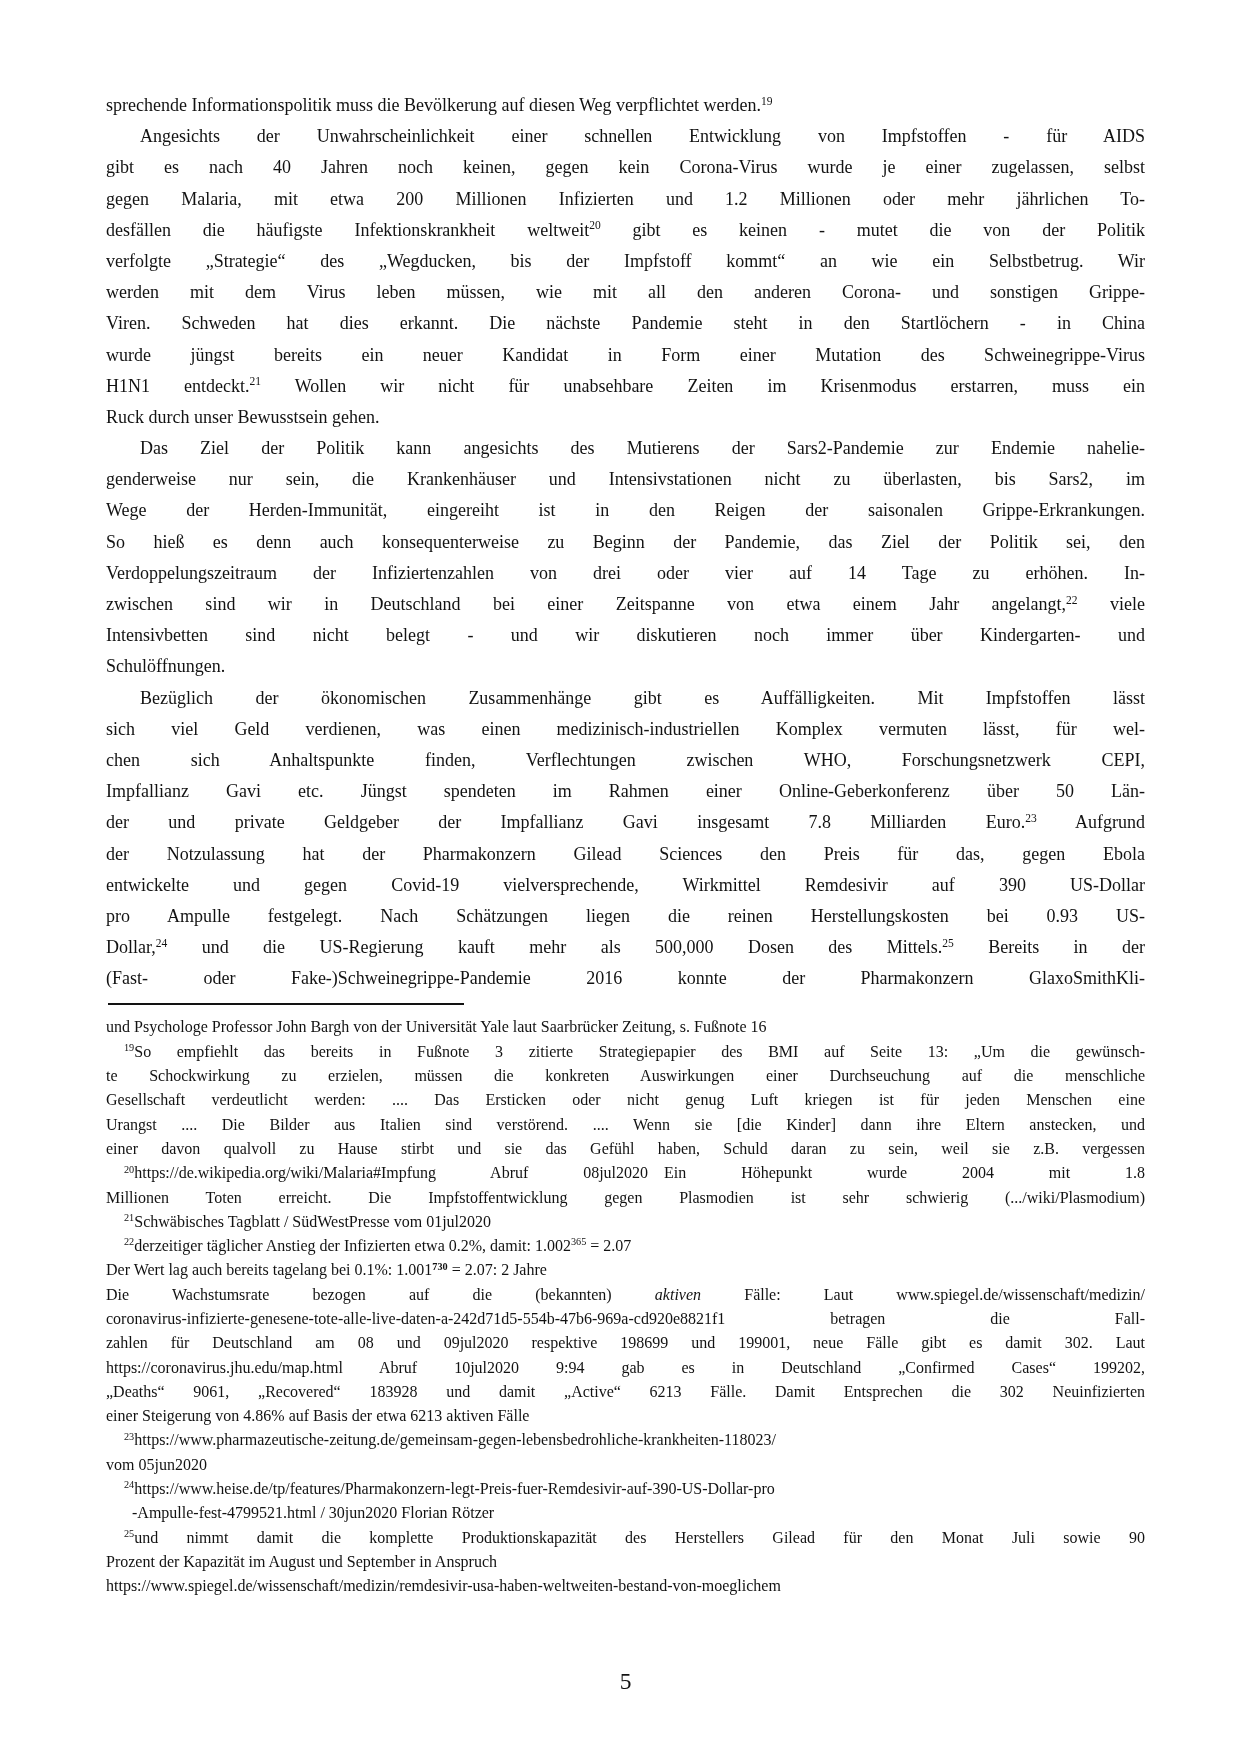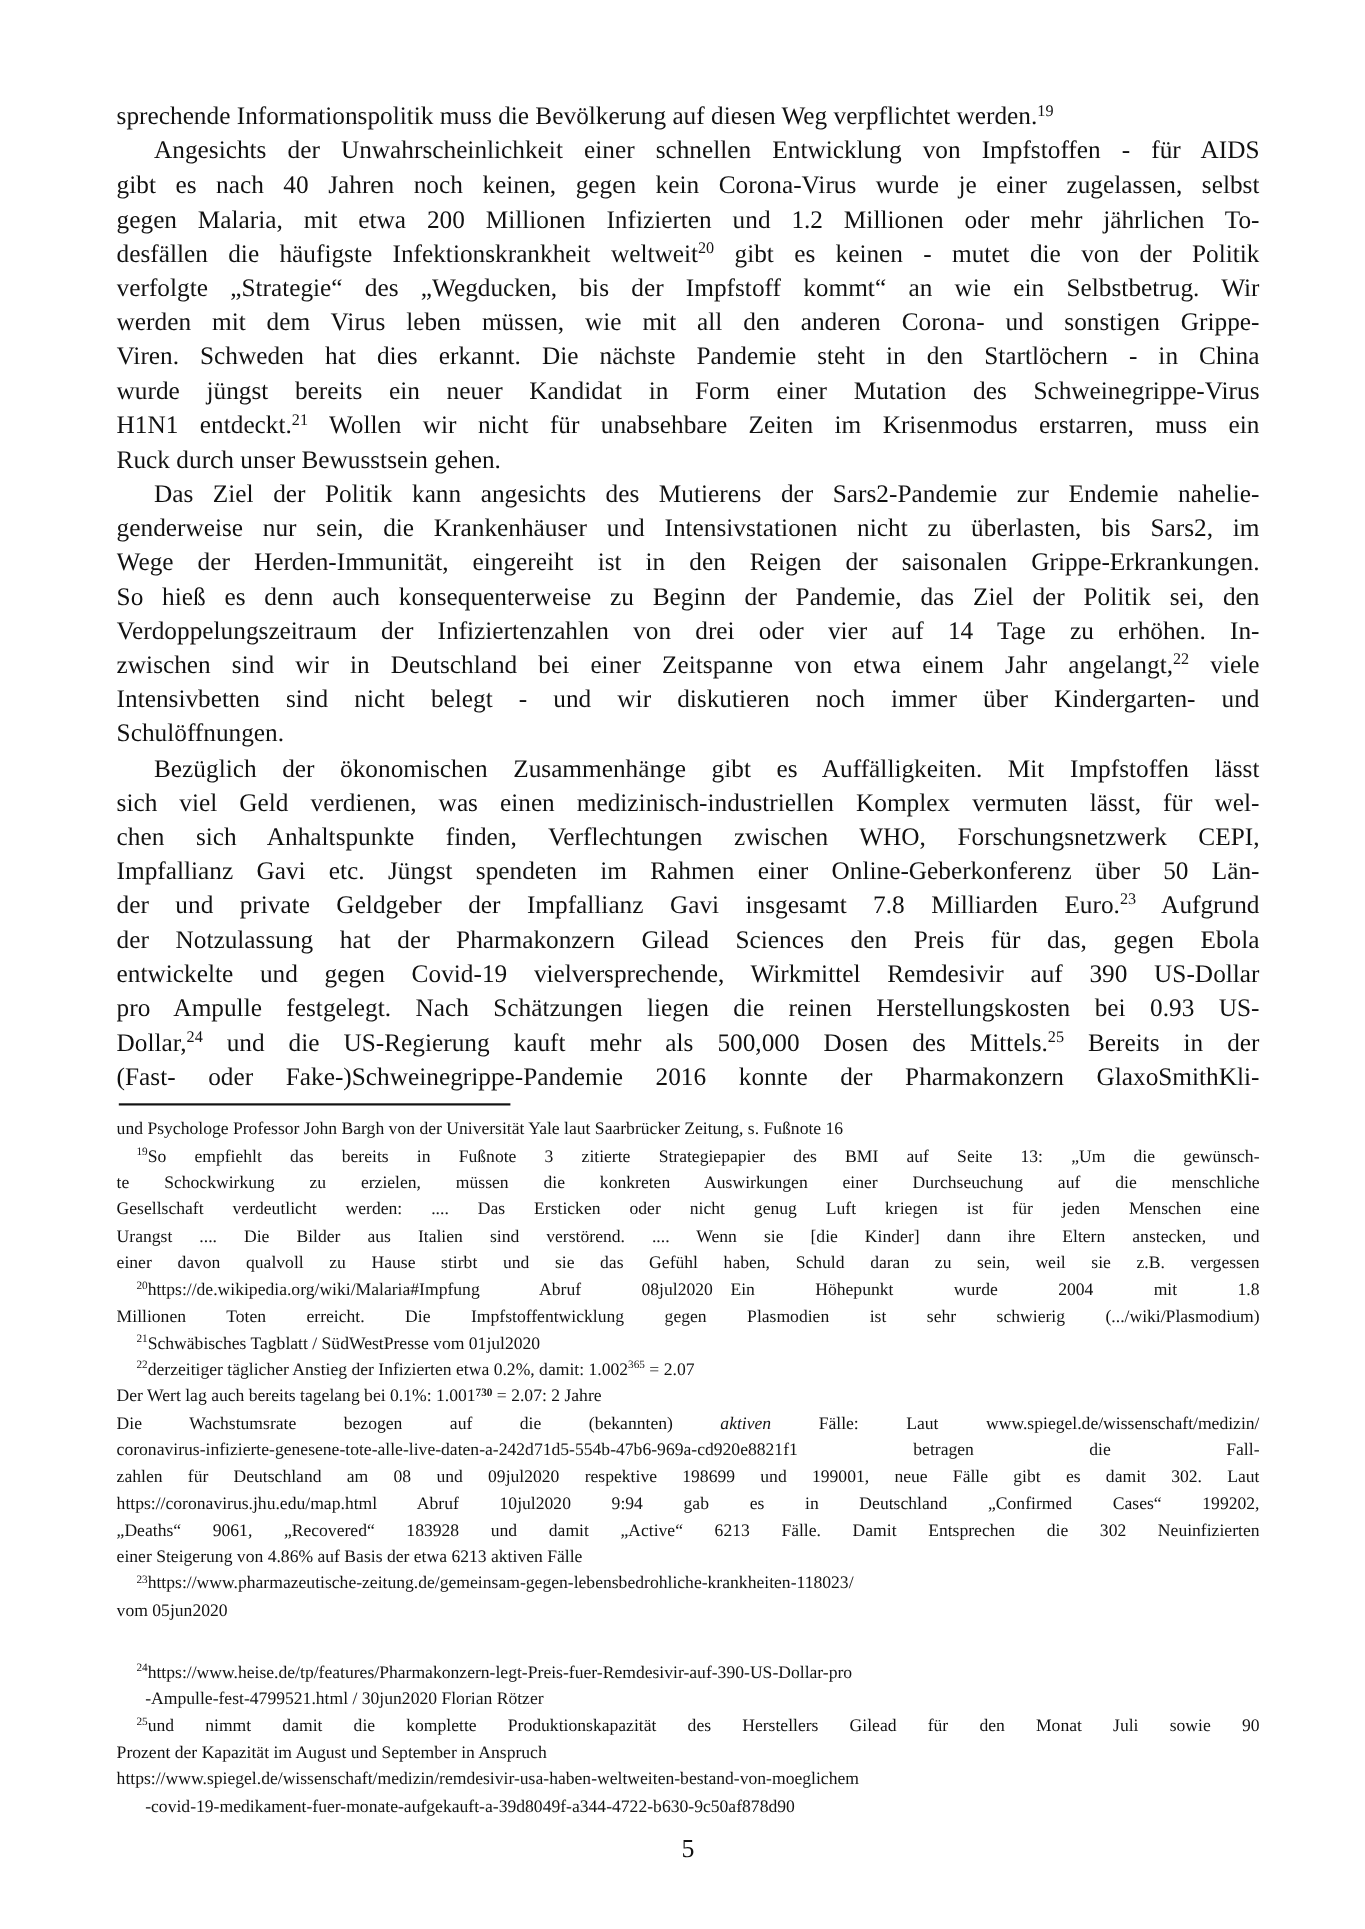--- a/index.html
+++ b/index.html
@@ -17,21 +17,21 @@
     font-family: "Liberation Serif", "DejaVu Serif", serif;
     overflow: hidden;
   }
   .textblock {
     position: absolute;
     left: 106px;
     top: 90px;
     width: 1039px;
   }
   .body-lines .tline {
-    font-size: 23px;
+    font-size: 18px;
     line-height: 31.2px;
     height: 31.2px;
     overflow: hidden;
     white-space: pre-wrap;
   }
   .footnote-lines .tline {
     font-size: 16px;
     line-height: 24.3px;
     height: 24.3px;
     overflow: hidden;
@@ -116,22 +116,21 @@
         <div class="tline" style="text-indent: 18px;"><span class="seg-sup">22</span><span class="seg-t">derzeitiger täglicher Anstieg der Infizierten etwa 0.2%, damit: 1.002</span><span class="seg-sup">365</span><span class="seg-t"> = 2.07</span></div>
         <div class="tline"><span class="seg-t">Der Wert lag auch bereits tagelang bei 0.1%: 1.001</span><span class="seg-bsup">730</span><span class="seg-t"> = 2.07: 2 Jahre</span></div>
         <div class="tline just"><span class="seg-t">Die Wachstumsrate bezogen auf die (bekannten) </span><span class="seg-i">aktiven</span><span class="seg-t"> Fälle: Laut www.spiegel.de/wissenschaft/medizin/</span></div>
         <div class="tline just"><span class="seg-t">coronavirus-infizierte-genesene-tote-alle-live-daten-a-242d71d5-554b-47b6-969a-cd920e8821f1 betragen die Fall-</span></div>
         <div class="tline just"><span class="seg-t">zahlen für Deutschland am 08 und 09jul2020 respektive 198699 und 199001, neue Fälle gibt es damit 302. Laut</span></div>
         <div class="tline just"><span class="seg-t">https://coronavirus.jhu.edu/map.html Abruf 10jul2020 9:94 gab es in Deutschland „Confirmed Cases“ 199202,</span></div>
         <div class="tline just"><span class="seg-t">„Deaths“ 9061, „Recovered“ 183928 und damit „Active“ 6213 Fälle. Damit Entsprechen die 302 Neuinfizierten</span></div>
         <div class="tline"><span class="seg-t">einer Steigerung von 4.86% auf Basis der etwa 6213 aktiven Fälle</span></div>
         <div class="tline" style="text-indent: 18px;"><span class="seg-sup">23</span><span class="seg-t">https://www.pharmazeutische-zeitung.de/gemeinsam-gegen-lebensbedrohliche-krankheiten-118023/</span></div>
         <div class="tline"><span class="seg-t">vom 05jun2020</span></div>
-        <div class="tline" style="text-indent: 18px; margin-top: 32px;"><span class="seg-sup">24</span><span class="seg-t">https://www.heise.de/tp/features/Pharmakonzern-legt-Preis-fuer-Remdesivir-auf-390-US-Dollar-pro</span></div>
+        <div class="tline" style="text-indent: 18px;"><span class="seg-sup">24</span><span class="seg-t">https://www.heise.de/tp/features/Pharmakonzern-legt-Preis-fuer-Remdesivir-auf-390-US-Dollar-pro</span></div>
         <div class="tline" style="text-indent: 26px;"><span class="seg-t">-Ampulle-fest-4799521.html / 30jun2020 Florian Rötzer</span></div>
         <div class="tline just" style="text-indent: 18px;"><span class="seg-sup">25</span><span class="seg-t">und nimmt damit die komplette Produktionskapazität des Herstellers Gilead für den Monat Juli sowie 90</span></div>
         <div class="tline"><span class="seg-t">Prozent der Kapazität im August und September in Anspruch</span></div>
         <div class="tline"><span class="seg-t">https://www.spiegel.de/wissenschaft/medizin/remdesivir-usa-haben-weltweiten-bestand-von-moeglichem</span></div>
-        <div class="tline" style="text-indent: 26px;"><span class="seg-t">-covid-19-medikament-fuer-monate-aufgekauft-a-39d8049f-a344-4722-b630-9c50af878d90</span></div>
       </div>
   </div>
   <div class="page-number">5</div>
 </div>
 
 </body></html>

